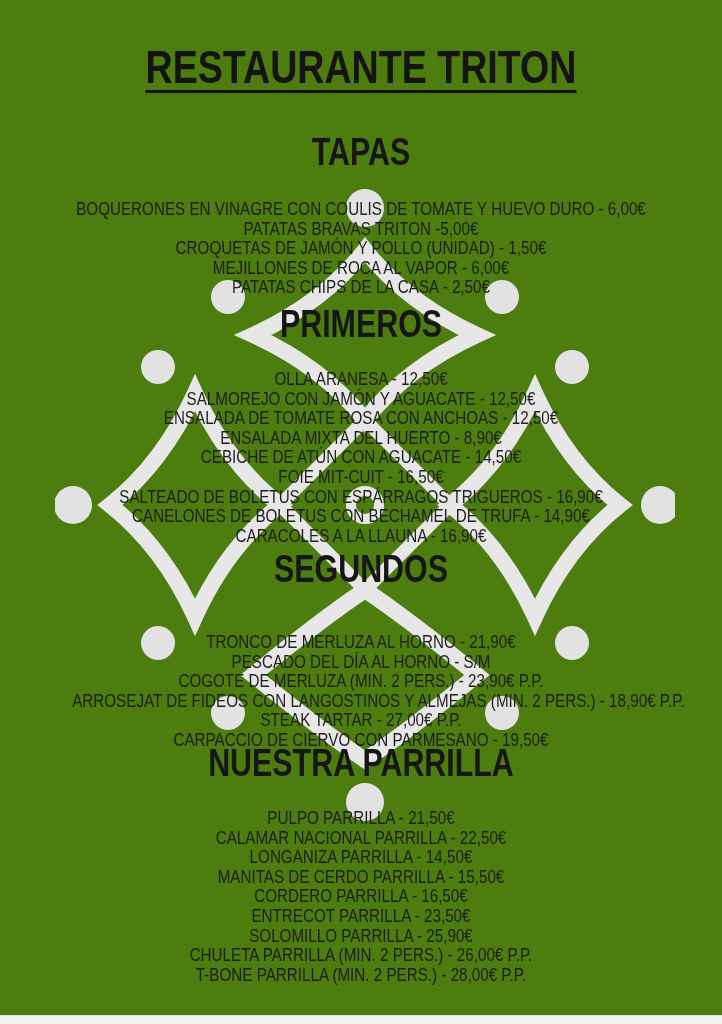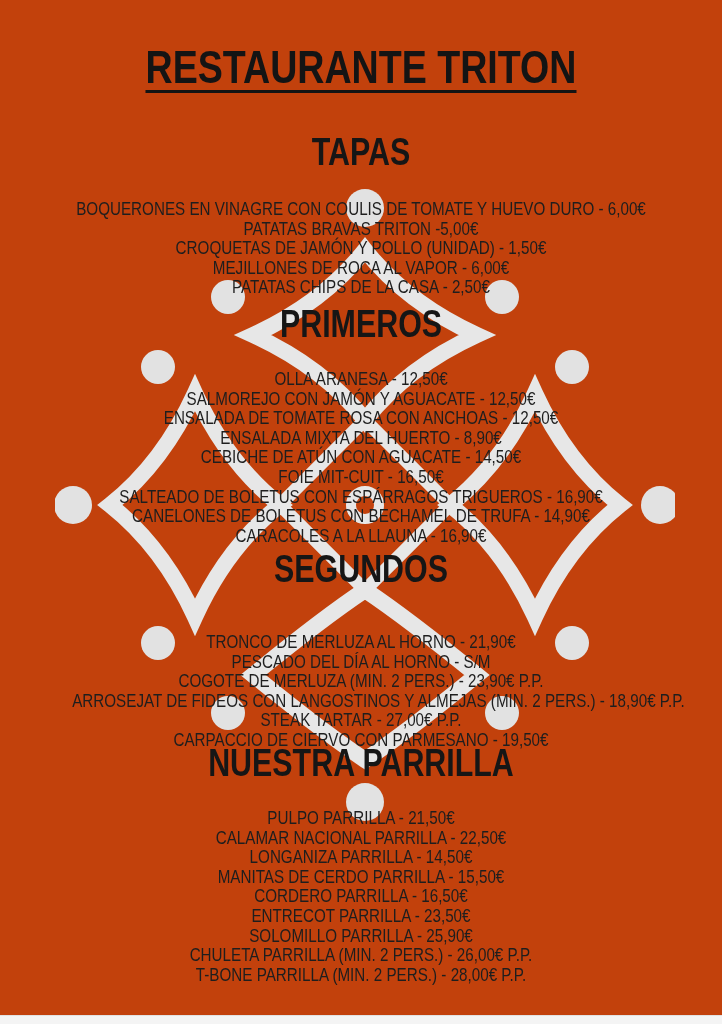--- a/index.html
+++ b/index.html
@@ -1,17 +1,17 @@
 <!DOCTYPE html>
 <html><head>
 <meta charset="utf-8">
 <style>
   html,body{margin:0;padding:0;background:#fff;}
   .page{
-    position:relative;width:722px;height:1024px;background:#c2410c;
+    position:relative;width:722px;height:1024px;background:#4d7c0f;
     overflow:hidden;font-family:"Liberation Sans",sans-serif;color:#1b1b1b;
   }
   .watermark{position:absolute;left:55px;top:175px;width:620px;height:660px;}
   
   .content{position:absolute;left:0;top:0;width:722px;height:1024px;
     transform:scaleX(0.8);transform-origin:50% 0;}
   .title{
     position:absolute;top:42px;left:0;width:100%;text-align:center;
     font-size:47px;line-height:50px;font-weight:bold;white-space:nowrap;color:#141414;
   }

